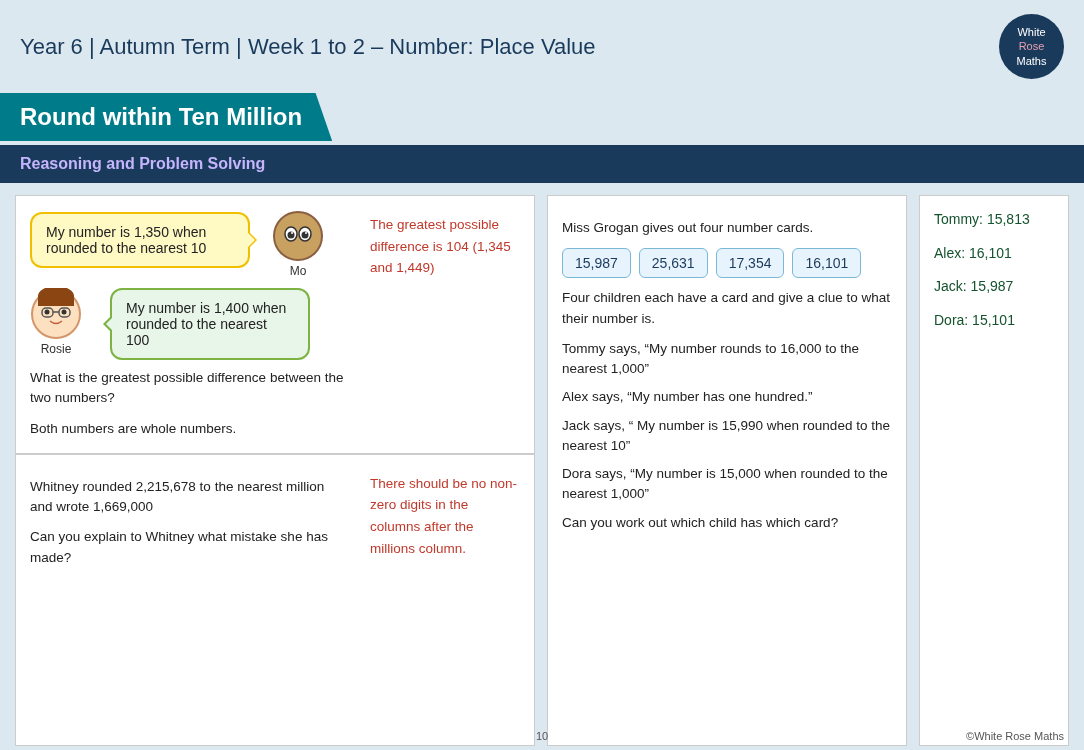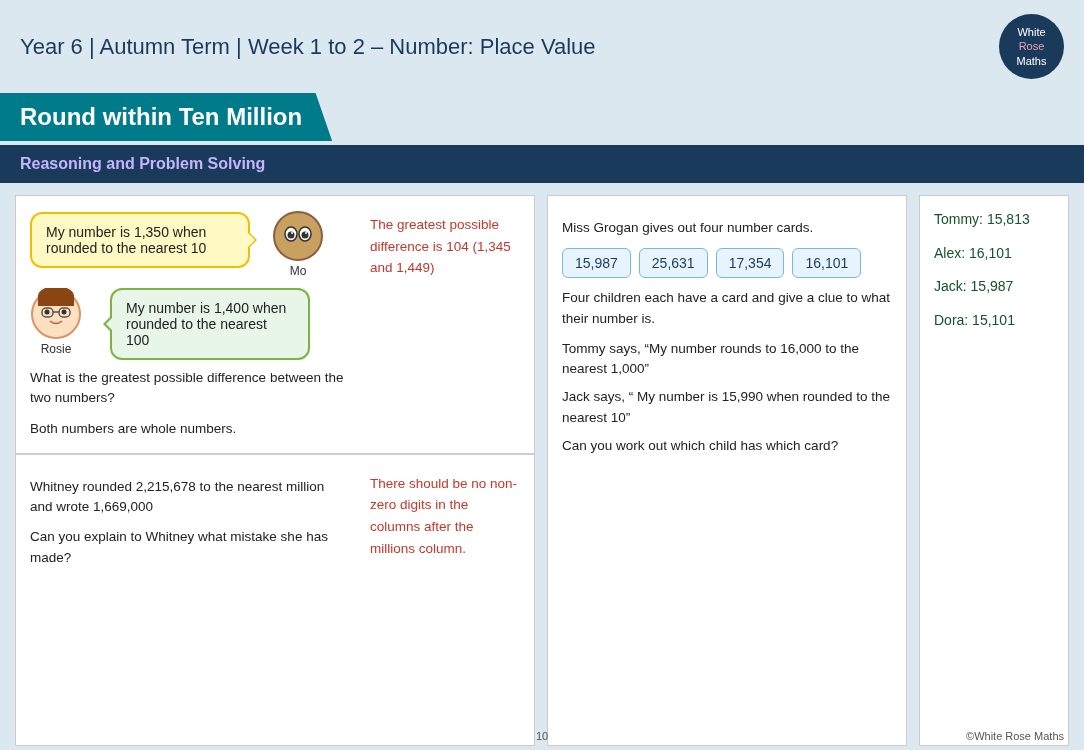--- a/index.html
+++ b/index.html
@@ -375,21 +375,23 @@
 
       <div class="number-cards">
         <div class="number-card">15,987</div>
         <div class="number-card">25,631</div>
         <div class="number-card">17,354</div>
         <div class="number-card">16,101</div>
       </div>
 
       <div class="problem-text" style="margin-bottom:10px;">Four children each have a card and give a clue to what their number is.</div>
       <div class="problem-text" style="margin-bottom:8px;">Tommy says, “My number rounds to 16,000 to the nearest 1,000”</div>
+      <div class="problem-text" style="margin-bottom:8px;">Alex says, “My number has one hundred.”</div>
       <div class="problem-text" style="margin-bottom:8px;">Jack says, “ My number is 15,990 when rounded to the nearest 10”</div>
+      <div class="problem-text" style="margin-bottom:8px;">Dora says, “My number is 15,000 when rounded to the nearest 1,000”</div>
       <div class="problem-text" style="margin-top:8px;">Can you work out which child has which card?</div>
     </div>
 
     <div class="right-answer">
       <div class="answer-name">Tommy: 15,813</div>
       <div class="answer-name">Alex: 16,101</div>
       <div class="answer-name">Jack: 15,987</div>
       <div class="answer-name">Dora: 15,101</div>
     </div>
 

